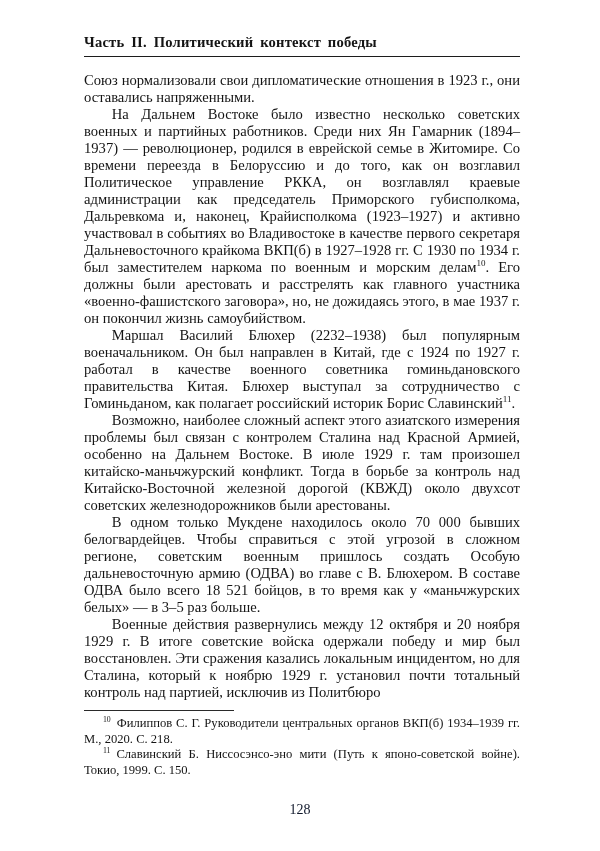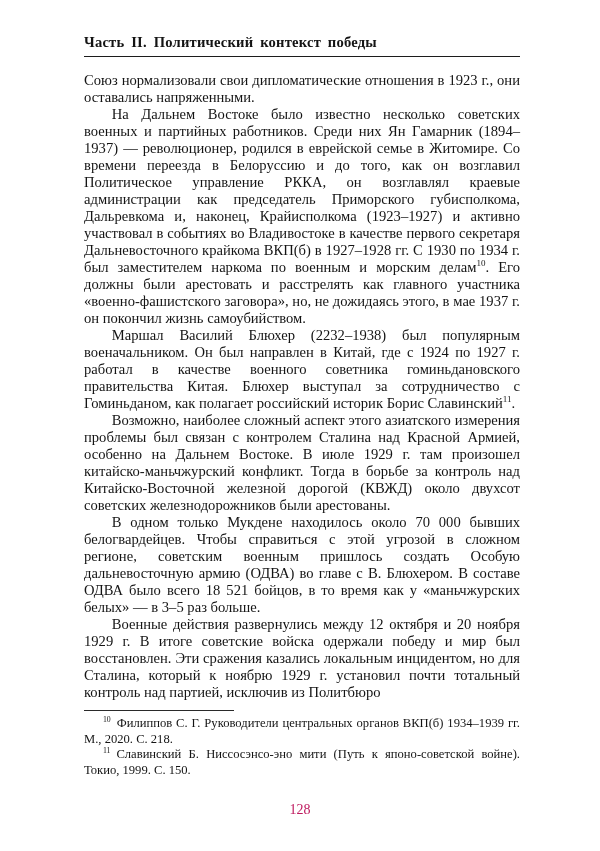--- a/index.html
+++ b/index.html
@@ -65,21 +65,21 @@
   .footnote sup.fnref {
     margin-right: 6px;
   }
   .page-number {
     position: absolute;
     left: 0;
     right: 0;
     bottom: 33px;
     text-align: center;
     font-size: 14px;
-    color: #be185d;
+    color: #0f172a;
   }
 </style>
 </head>
 <body>
 
 <div class="page">
 
   <div class="running-header">
     <span>Часть II. Политический контекст победы</span>
   </div>

